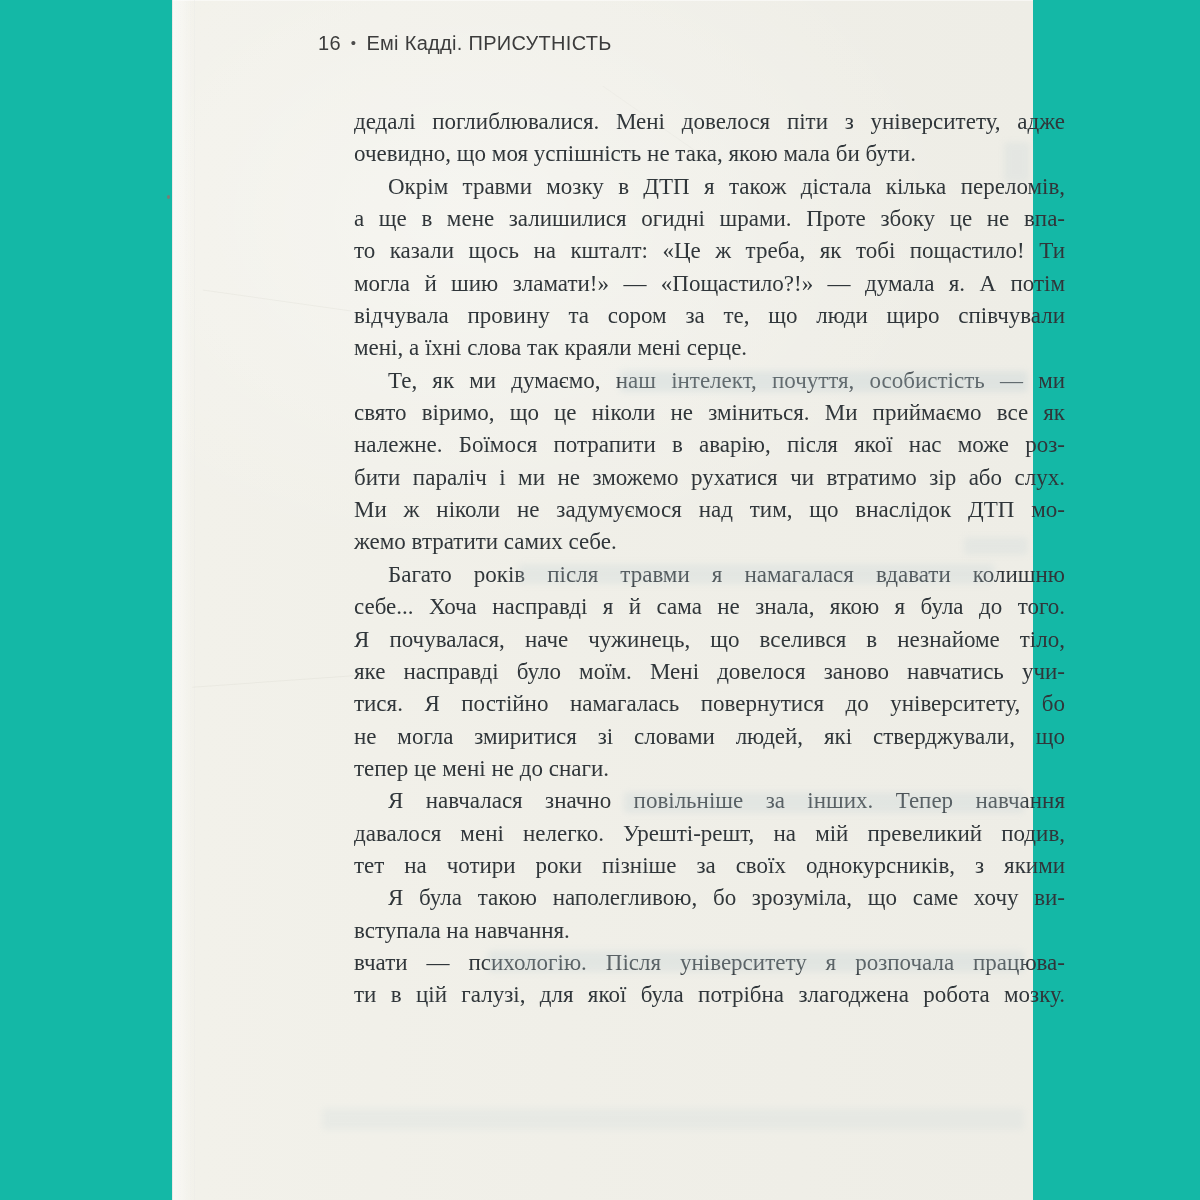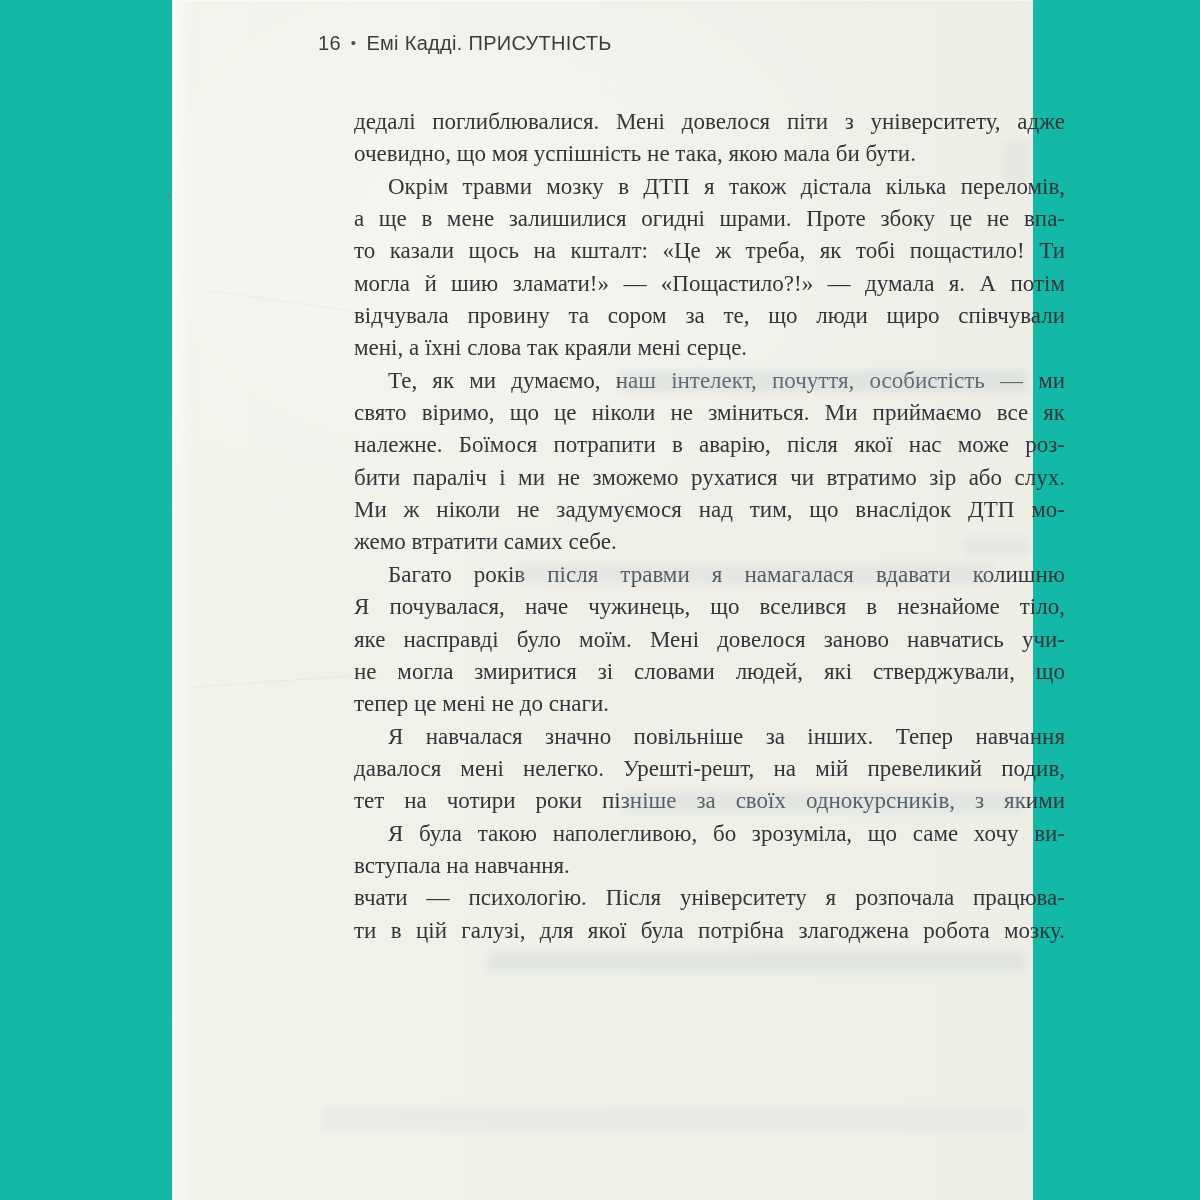--- a/index.html
+++ b/index.html
@@ -139,22 +139,24 @@
         <div class="line">могла й шию зламати!» — «Пощастило?!» — думала я. А потім</div>
         <div class="line">відчувала провину та сором за те, що люди щиро співчували</div>
         <div class="line para-end">мені, а їхні слова так краяли мені серце.</div>
         <div class="line para-indent">Те, як ми думаємо, наш інтелект, почуття, особистість — ми</div>
         <div class="line">свято віримо, що це ніколи не зміниться. Ми приймаємо все як</div>
         <div class="line">належне. Боїмося потрапити в аварію, після якої нас може роз-</div>
         <div class="line">бити параліч і ми не зможемо рухатися чи втратимо зір або слух.</div>
         <div class="line">Ми ж ніколи не задумуємося над тим, що внаслідок ДТП мо-</div>
         <div class="line para-end">жемо втратити самих себе.</div>
         <div class="line para-indent">Багато років після травми я намагалася вдавати колишню</div>
+        <div class="line">себе... Хоча насправді я й сама не знала, якою я була до того.</div>
         <div class="line">Я почувалася, наче чужинець, що вселився в незнайоме тіло,</div>
         <div class="line">яке насправді було моїм. Мені довелося заново навчатись учи-</div>
+        <div class="line">тися. Я постійно намагалась повернутися до університету, бо</div>
         <div class="line">не могла змиритися зі словами людей, які стверджували, що</div>
         <div class="line para-end">тепер це мені не до снаги.</div>
         <div class="line para-indent">Я навчалася значно повільніше за інших. Тепер навчання</div>
         <div class="line">давалося мені нелегко. Урешті-решт, на мій превеликий подив,</div>
         <div class="line">тет на чотири роки пізніше за своїх однокурсників, з якими</div>
         <div class="line para-indent">Я була такою наполегливою, бо зрозуміла, що саме хочу ви-</div>
         <div class="line para-end">вступала на навчання.</div>
         <div class="line">вчати — психологію. Після університету я розпочала працюва-</div>
         <div class="line">ти в цій галузі, для якої була потрібна злагоджена робота мозку.</div>
       </main>

